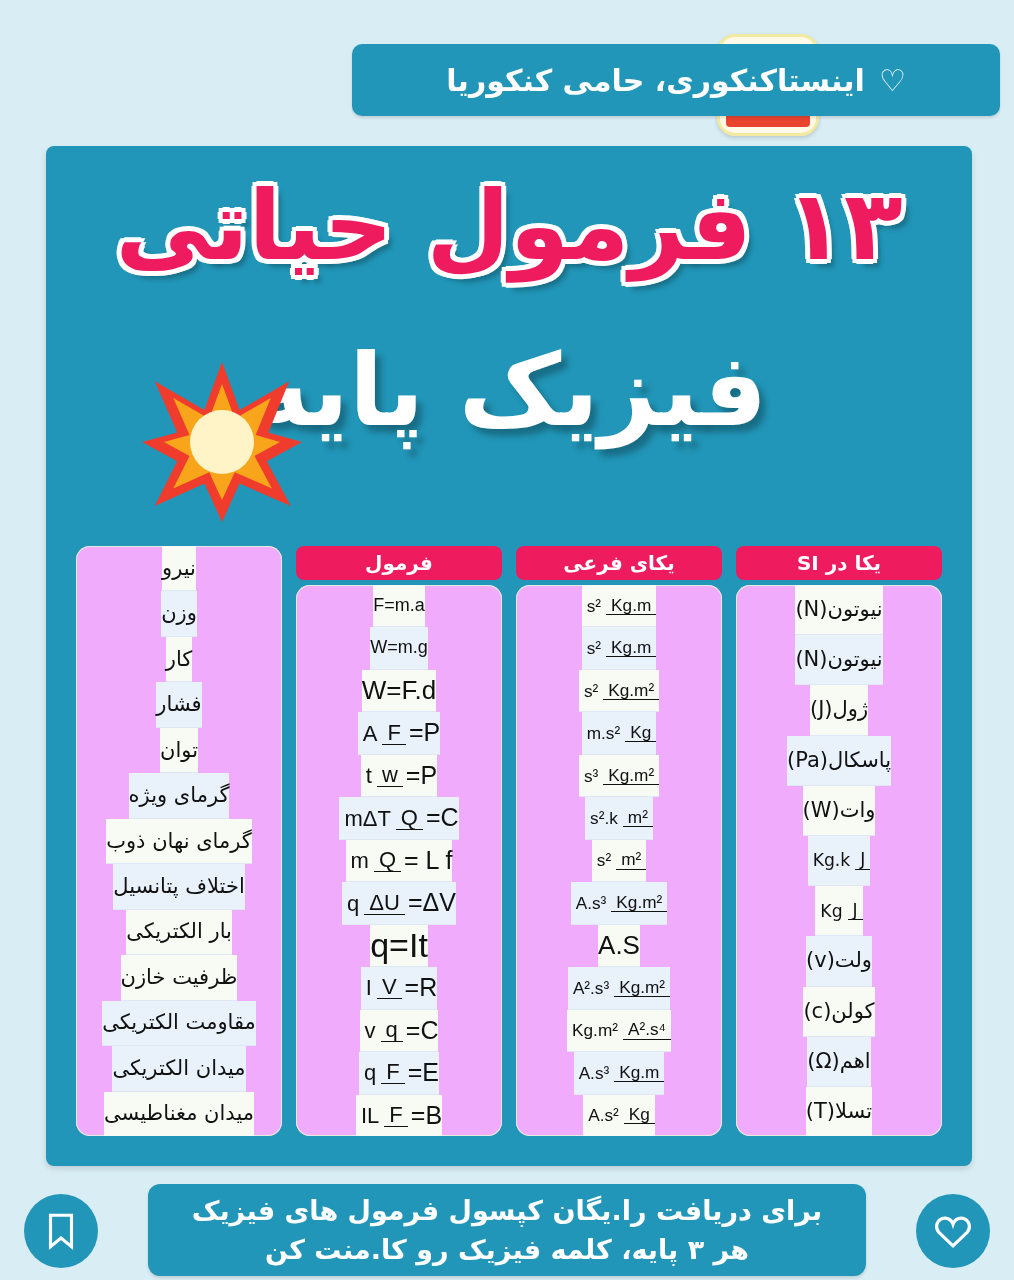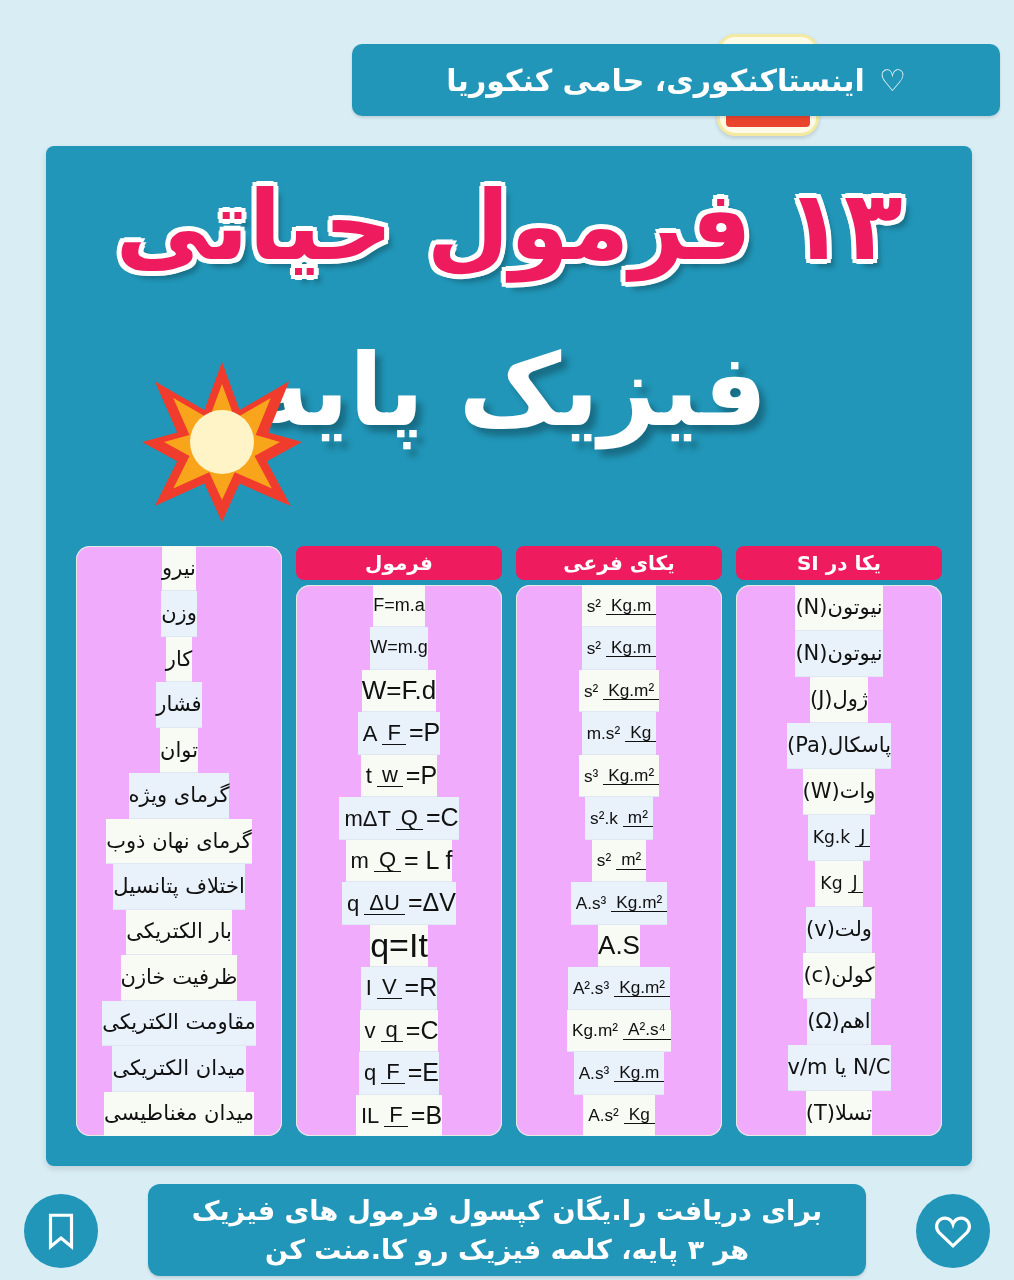--- a/index.html
+++ b/index.html
@@ -210,21 +210,20 @@
           </div>
           <div class="cell white">
             <span class="frac">
                 <span class="num">J</span>
                 <span class="den">Kg</span>
               </span>
           </div>
           <div class="cell alt">ولت(v)</div>
           <div class="cell white">کولن(c)</div>
           <div class="cell alt">اهم(Ω)</div>
-          <div class="cell alt">N/C یا v/m</div>
           <div class="cell white">تسلا(T)</div>
         </div>
       </div>
 
       <div class="col subcol">
         <div class="col-head">یکای فرعی</div>
         <div class="col-body">
           <div class="cell white">
               <span class="frac">
                 <span class="num">Kg.m</span>

